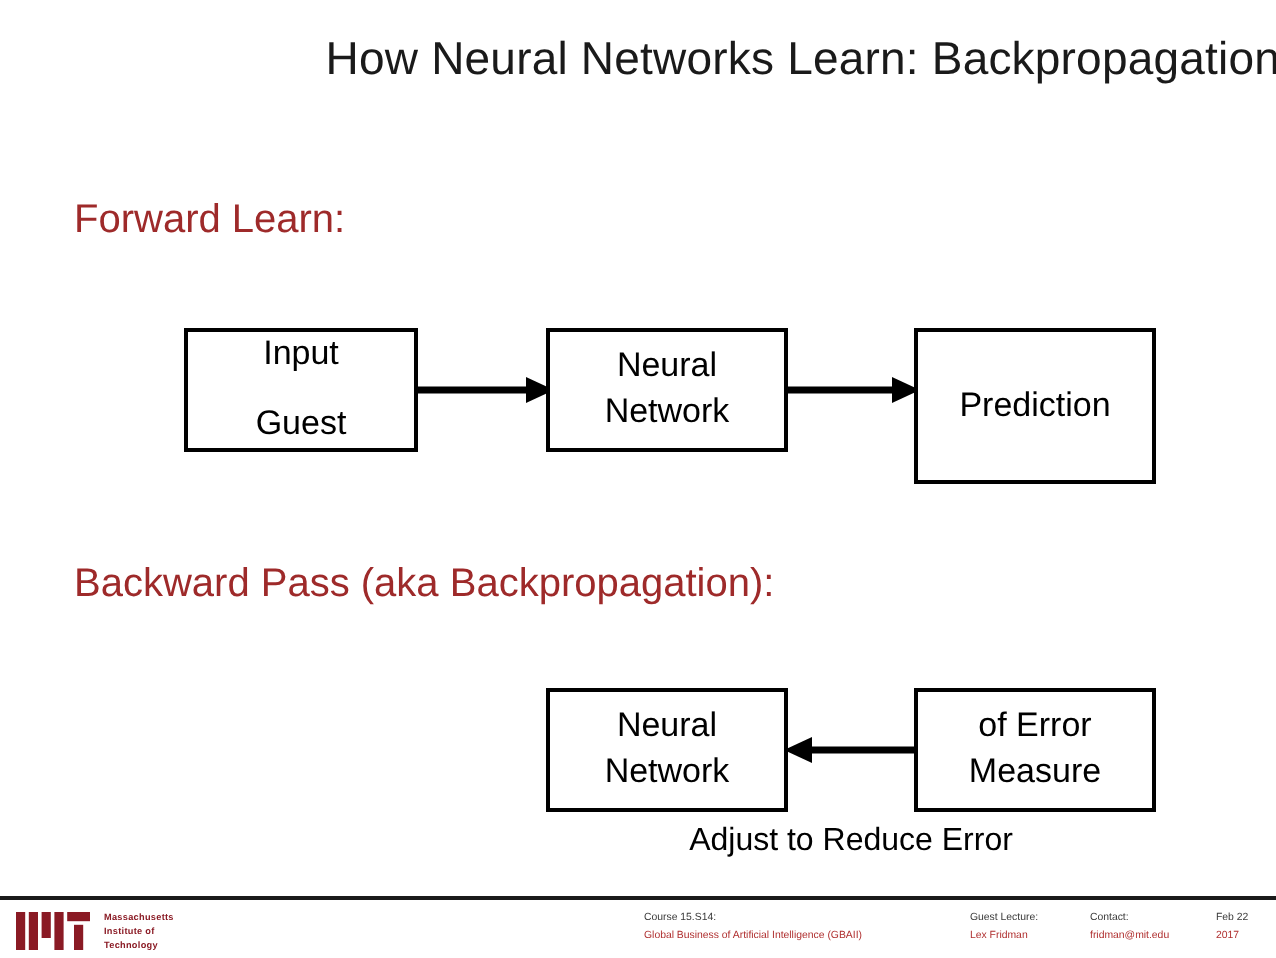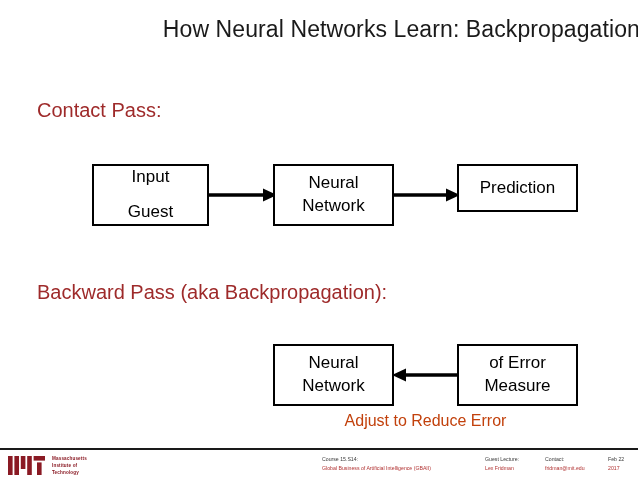--- a/index.html
+++ b/index.html
@@ -56,21 +56,21 @@
     font-size: 17px;
     color: #000000;
     line-height: 1.33;
     text-align: center;
   }
   .flow-box span { display: block; white-space: nowrap; }
 
   
   #box-input-data      { left: 92px;  top: 164px; width: 117px; height: 62px; justify-content: space-between; }
   #box-neural-network  { left: 273px; top: 164px; width: 121px; height: 62px; }
-  #box-prediction      { left: 457px; top: 164px; width: 121px; height: 48px; }
+  #box-prediction      { left: 457px; top: 164px; width: 121px; height: 78px; }
 
   
   #box-neural-network-back { left: 273px; top: 344px; width: 121px; height: 62px; }
   #box-measure-error       { left: 457px; top: 344px; width: 121px; height: 62px; }
 
   
   .arrow {
     position: absolute;
     height: 16px;
     display: block;
@@ -80,21 +80,21 @@
   #arrow-error-to-nn  { left: 392px; top: 367px; width: 68px; }
 
   
   #caption-adjust {
     position: absolute;
     left: 273px;
     top: 412px;
     width: 305px;
     text-align: center;
     font-size: 16px;
-    color: #c2410c;
+    color: #000000;
     white-space: nowrap;
   }
 
   
   #footer-rule {
     position: absolute;
     left: 0;
     top: 448px;
     width: 638px;
     height: 2px;
@@ -144,21 +144,21 @@
   #footer-col-contact { left: 545px; }
   #footer-col-date    { left: 608px; }
 </style>
 </head>
 <body>
 
 <div id="slide">
 
   <div class="slide-title">How Neural Networks Learn: Backpropagation</div>
 
-  <div class="section-heading" id="heading-forward">Contact Pass:</div>
+  <div class="section-heading" id="heading-forward">Forward Learn:</div>
 
   <div class="flow-box" id="box-input-data">
     <span>Input</span>
     <span>Guest</span>
   </div>
 
   <svg class="arrow" id="arrow-input-to-nn" viewBox="0 0 70 16">
     <line x1="0" y1="8" x2="58" y2="8" stroke="#000000" stroke-width="3.4"></line>
     <polygon points="56,1.5 70,8 56,14.5" fill="#000000"></polygon>
   </svg>

